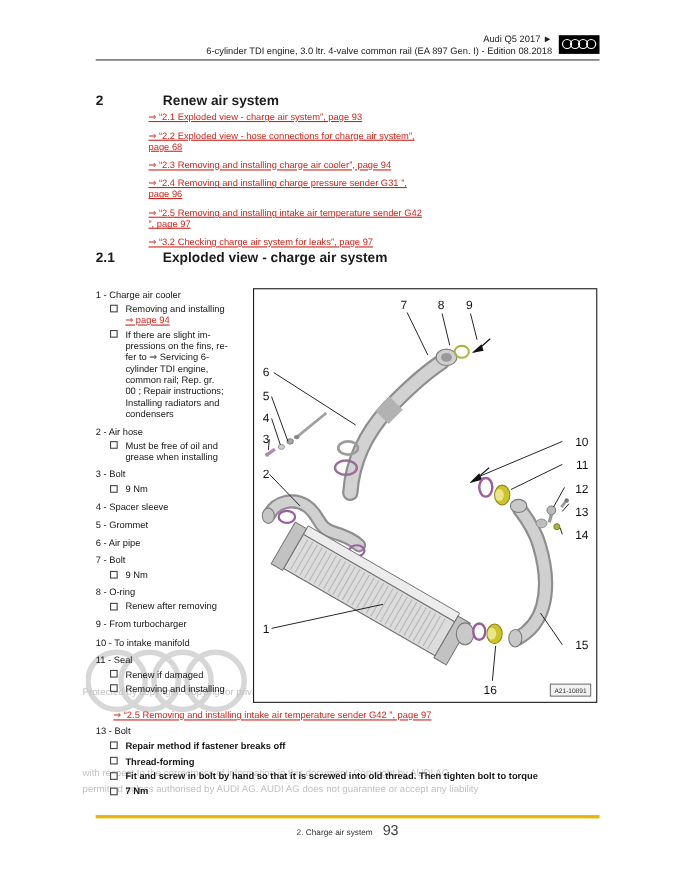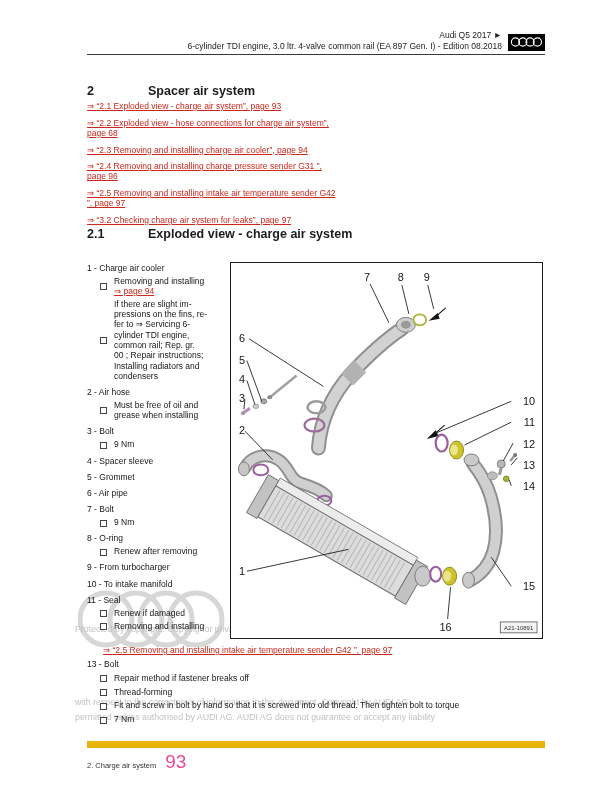--- a/index.html
+++ b/index.html
@@ -1,55 +1,55 @@
 <!DOCTYPE html>
 <html><head>
 <meta charset="utf-8">
 <style>
   html,body{margin:0;padding:0;background:#e5e5e5;}
   .page{position:relative;width:612px;height:792px;background:#ffffff;margin:0 auto;
         font-family:"Liberation Sans", sans-serif;color:#161616;overflow:hidden;}
   
   .header{position:absolute;left:87px;top:30px;width:458px;border-bottom:1px solid #3a3a3a;padding-bottom:3px;z-index:2;}
-  .header-row{display:flex;justify-content:flex-end;align-items:flex-end;gap:6px;}
+  .header-row{display:flex;justify-content:flex-end;align-items:center;gap:6px;}
   .header-text{text-align:right;font-size:8.5px;line-height:1.25;color:#222;}
   .logo-box{width:37px;height:17px;background:#000;display:flex;align-items:flex-start;justify-content:center;padding-top:2px;box-sizing:border-box;}
   
   .h-sec{position:absolute;left:87px;display:flex;font-size:12.5px;font-weight:bold;color:#1c1c1c;z-index:2;}
   .h-sec .num{width:61px;flex:none;}
   
   .toc{position:absolute;left:87px;top:101px;width:400px;z-index:2;}
   .toc a{display:block;margin-bottom:6.5px;font-size:8.5px;line-height:1.2;color:#cc271d;
-         text-decoration:underline;white-space:pre-line;cursor:pointer;}
+         text-decoration:underline;white-space:pre-line;cursor:pointer;margin-left:48px;}
   .red-link{color:#cc271d;text-decoration:underline;cursor:pointer;}
   
   .parts-col{position:absolute;left:87px;top:257px;width:143px;font-size:8.5px;line-height:1.21;z-index:2;}
   .part-label{margin-top:6px;white-space:pre-line;}
-  .bullet{display:flex;margin-top:2.5px;padding-left:13px;align-items:center;}
+  .bullet{display:flex;margin-top:2.5px;padding-left:13px;}
   .cb{flex:none;width:5px;height:5px;border:1px solid #444;margin:1.5px 7px 0 0;background:#fff;}
   .bt{white-space:pre-line;}
   .bt .red-link{display:block;}
   .link-25{position:absolute;left:103px;top:645px;font-size:8.5px;white-space:nowrap;z-index:2;}
   .part13{position:absolute;left:87px;top:659px;width:462px;font-size:8.5px;line-height:1.21;z-index:2;}
-  .part13 .bullet{margin-top:3.5px;}
+  .part13 .bullet{margin-top:3.5px;font-weight:bold;}
   
   .figure{position:absolute;left:230px;top:262px;width:313px;height:377px;border:1.4px solid #1c1c1c;
           box-sizing:border-box;background:#fff;z-index:2;}
   .figure svg{display:block;width:100%;height:100%;}
   .callout{font-size:11px;fill:#141414;font-family:"Liberation Sans", sans-serif;}
   .leader{stroke:#222;stroke-width:0.9;fill:none;}
   .fig-id{font-size:6px;fill:#333;font-family:"Liberation Sans", sans-serif;}
   
   .wm-rings{position:absolute;left:78px;top:583px;z-index:1;}
   .wm-text{position:absolute;left:75px;width:470px;font-size:8.8px;color:#c2c2c2;z-index:1;white-space:nowrap;}
   
-  .footer{position:absolute;left:87px;top:741px;width:458px;border-top:7px solid #eab308;padding-top:3px;
-          display:flex;justify-content:flex-start;align-items:baseline;gap:9px;z-index:2;}
+  .footer{position:absolute;left:87px;top:741px;width:458px;border-top:3px solid #eab308;padding-top:3px;
+          display:flex;justify-content:center;align-items:baseline;gap:9px;z-index:2;}
   .footer-section{font-size:7.5px;color:#333;}
-  .footer-page{font-size:19px;color:#ec4899;}
+  .footer-page{font-size:13px;color:#404040;}
 </style>
 </head>
 <body>
 
 <div class="page">
 
   <div class="header">
     <div class="header-row">
       <div class="header-text">
         <div>Audi Q5 2017 ►</div>
@@ -61,21 +61,21 @@
           <circle cx="12.8" cy="6" r="4.1" fill="none" stroke="#fff" stroke-width="1.1"></circle>
           <circle cx="20.1" cy="6" r="4.1" fill="none" stroke="#fff" stroke-width="1.1"></circle>
           <circle cx="27.4" cy="6" r="4.1" fill="none" stroke="#fff" stroke-width="1.1"></circle>
         </svg>
       </div>
     </div>
   </div>
 
   <div class="h-sec" style="top:84px;">
     <span class="num">2</span>
-    <span>Spacer air system</span>
+    <span>Renew air system</span>
   </div>
 
   <div class="toc">
     <a>⇒ “2.1 Exploded view - charge air system”, page 93</a>
     <a>⇒ “2.2 Exploded view - hose connections for charge air system”,
 page 68</a>
     <a>⇒ “2.3 Removing and installing charge air cooler”, page 94</a>
     <a>⇒ “2.4 Removing and installing charge pressure sender G31 ”,
 page 96</a>
     <a>⇒ “2.5 Removing and installing intake air temperature sender G42

